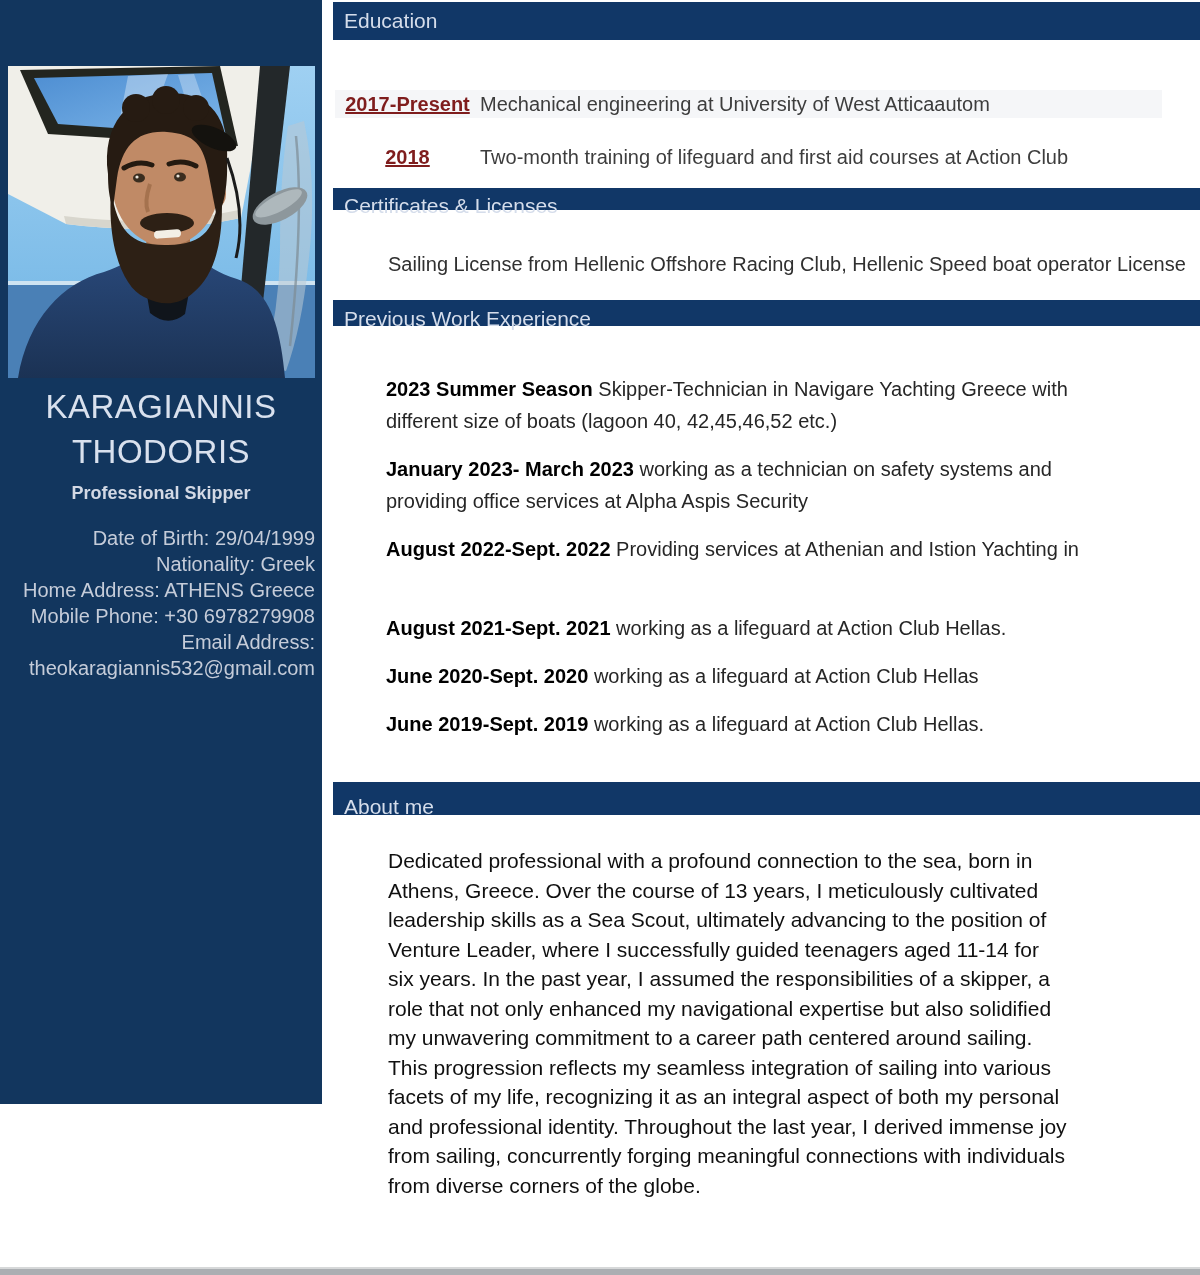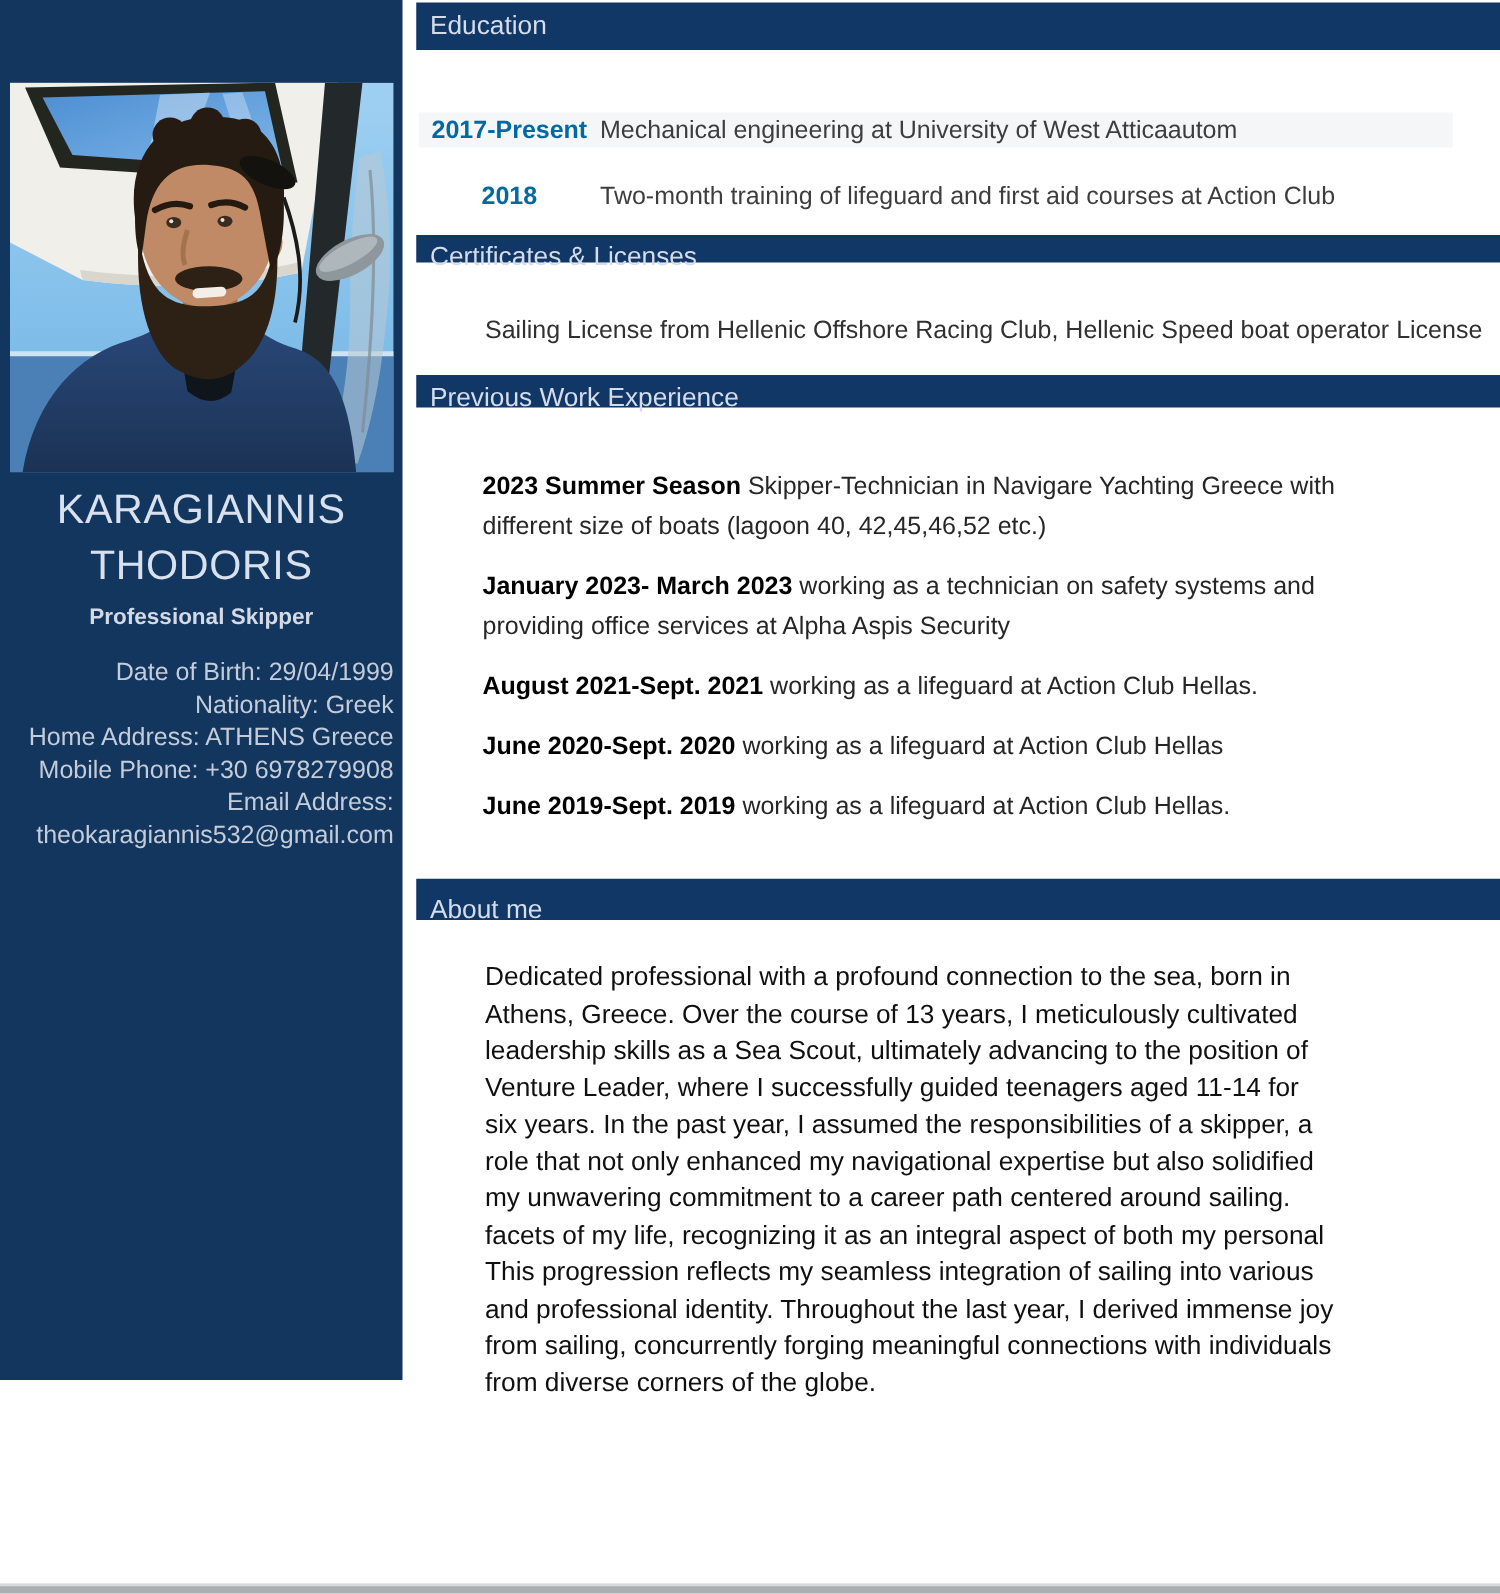--- a/index.html
+++ b/index.html
@@ -30,21 +30,21 @@
   }
   .bar.education{margin-top:2px;height:38px;line-height:38px;}
   .bar.certificates{margin-top:16px;height:22px;line-height:36px;}
   .bar.experience{margin-top:24px;height:26px;line-height:38px;}
   .bar.about{margin-top:42px;height:33px;line-height:50px;}
   
   .edu-table{margin-top:50px;margin-left:2px;width:827px;font-size:20px;}
   .edu-row{display:grid;grid-template-columns:145px 1fr;align-items:center;}
   .edu-row.striped{background:#f5f6f8;height:28px;}
   .edu-row.plain{margin-top:25px;height:29px;}
-  .edu-period{font-weight:bold;color:#0369a1;text-align:center;white-space:nowrap;}
+  .edu-period{font-weight:bold;color:#7f1d1d;text-align:center;white-space:nowrap;text-decoration:underline;}
   .edu-desc{color:#3d3d3d;text-align:left;white-space:nowrap;}
   
   .cert-text{margin-top:43px;padding-left:55px;font-size:20px;color:#303030;
     white-space:nowrap;}
   
   .entries{padding-left:53px;padding-top:47px;font-size:20px;color:#262626;}
   .entry{line-height:32px;margin-bottom:16px;}
   .entry.gap-after{margin-bottom:47px;}
   .entry .date{font-weight:bold;color:#000;}
   .entry div{white-space:nowrap;}
@@ -168,20 +168,23 @@
 
   <div class="entries">
     <div class="entry">
       <div><span class="date">2023 Summer Season</span><span> Skipper-Technician in Navigare Yachting Greece with</span></div>
       <div>different size of boats (lagoon 40, 42,45,46,52 etc.)</div>
     </div>
     <div class="entry">
       <div><span class="date">January 2023- March 2023</span><span> working as a technician on safety systems and</span></div>
       <div>providing office services at Alpha Aspis Security</div>
     </div>
+    <div class="entry gap-after">
+      <div><span class="date">August 2022-Sept. 2022</span><span> Providing services at Athenian and Istion Yachting in</span></div>
+    </div>
     <div class="entry">
       <div><span class="date">August 2021-Sept. 2021</span><span> working as a lifeguard at Action Club Hellas.</span></div>
     </div>
     <div class="entry">
       <div><span class="date">June 2020-Sept. 2020</span><span> working as a lifeguard at Action Club Hellas</span></div>
     </div>
     <div class="entry">
       <div><span class="date">June 2019-Sept. 2019</span><span> working as a lifeguard at Action Club Hellas.</span></div>
     </div>
   </div>
@@ -189,22 +192,22 @@
   <div class="bar about">About me</div>
 
   <div class="about-text">
     <div>Dedicated professional with a profound connection to the sea, born in</div>
     <div>Athens, Greece. Over the course of 13 years, I meticulously cultivated</div>
     <div>leadership skills as a Sea Scout, ultimately advancing to the position of</div>
     <div>Venture Leader, where I successfully guided teenagers aged 11-14 for</div>
     <div>six years. In the past year, I assumed the responsibilities of a skipper, a</div>
     <div>role that not only enhanced my navigational expertise but also solidified</div>
     <div>my unwavering commitment to a career path centered around sailing.</div>
+    <div>This progression reflects my seamless integration of sailing into various</div>
     <div>facets of my life, recognizing it as an integral aspect of both my personal</div>
-    <div>This progression reflects my seamless integration of sailing into various</div>
     <div>and professional identity. Throughout the last year, I derived immense joy</div>
     <div>from sailing, concurrently forging meaningful connections with individuals</div>
     <div>from diverse corners of the globe.</div>
   </div>
 
 </main>
 
 <div class="bottom-scrollbar"></div>
 
 </body></html>

